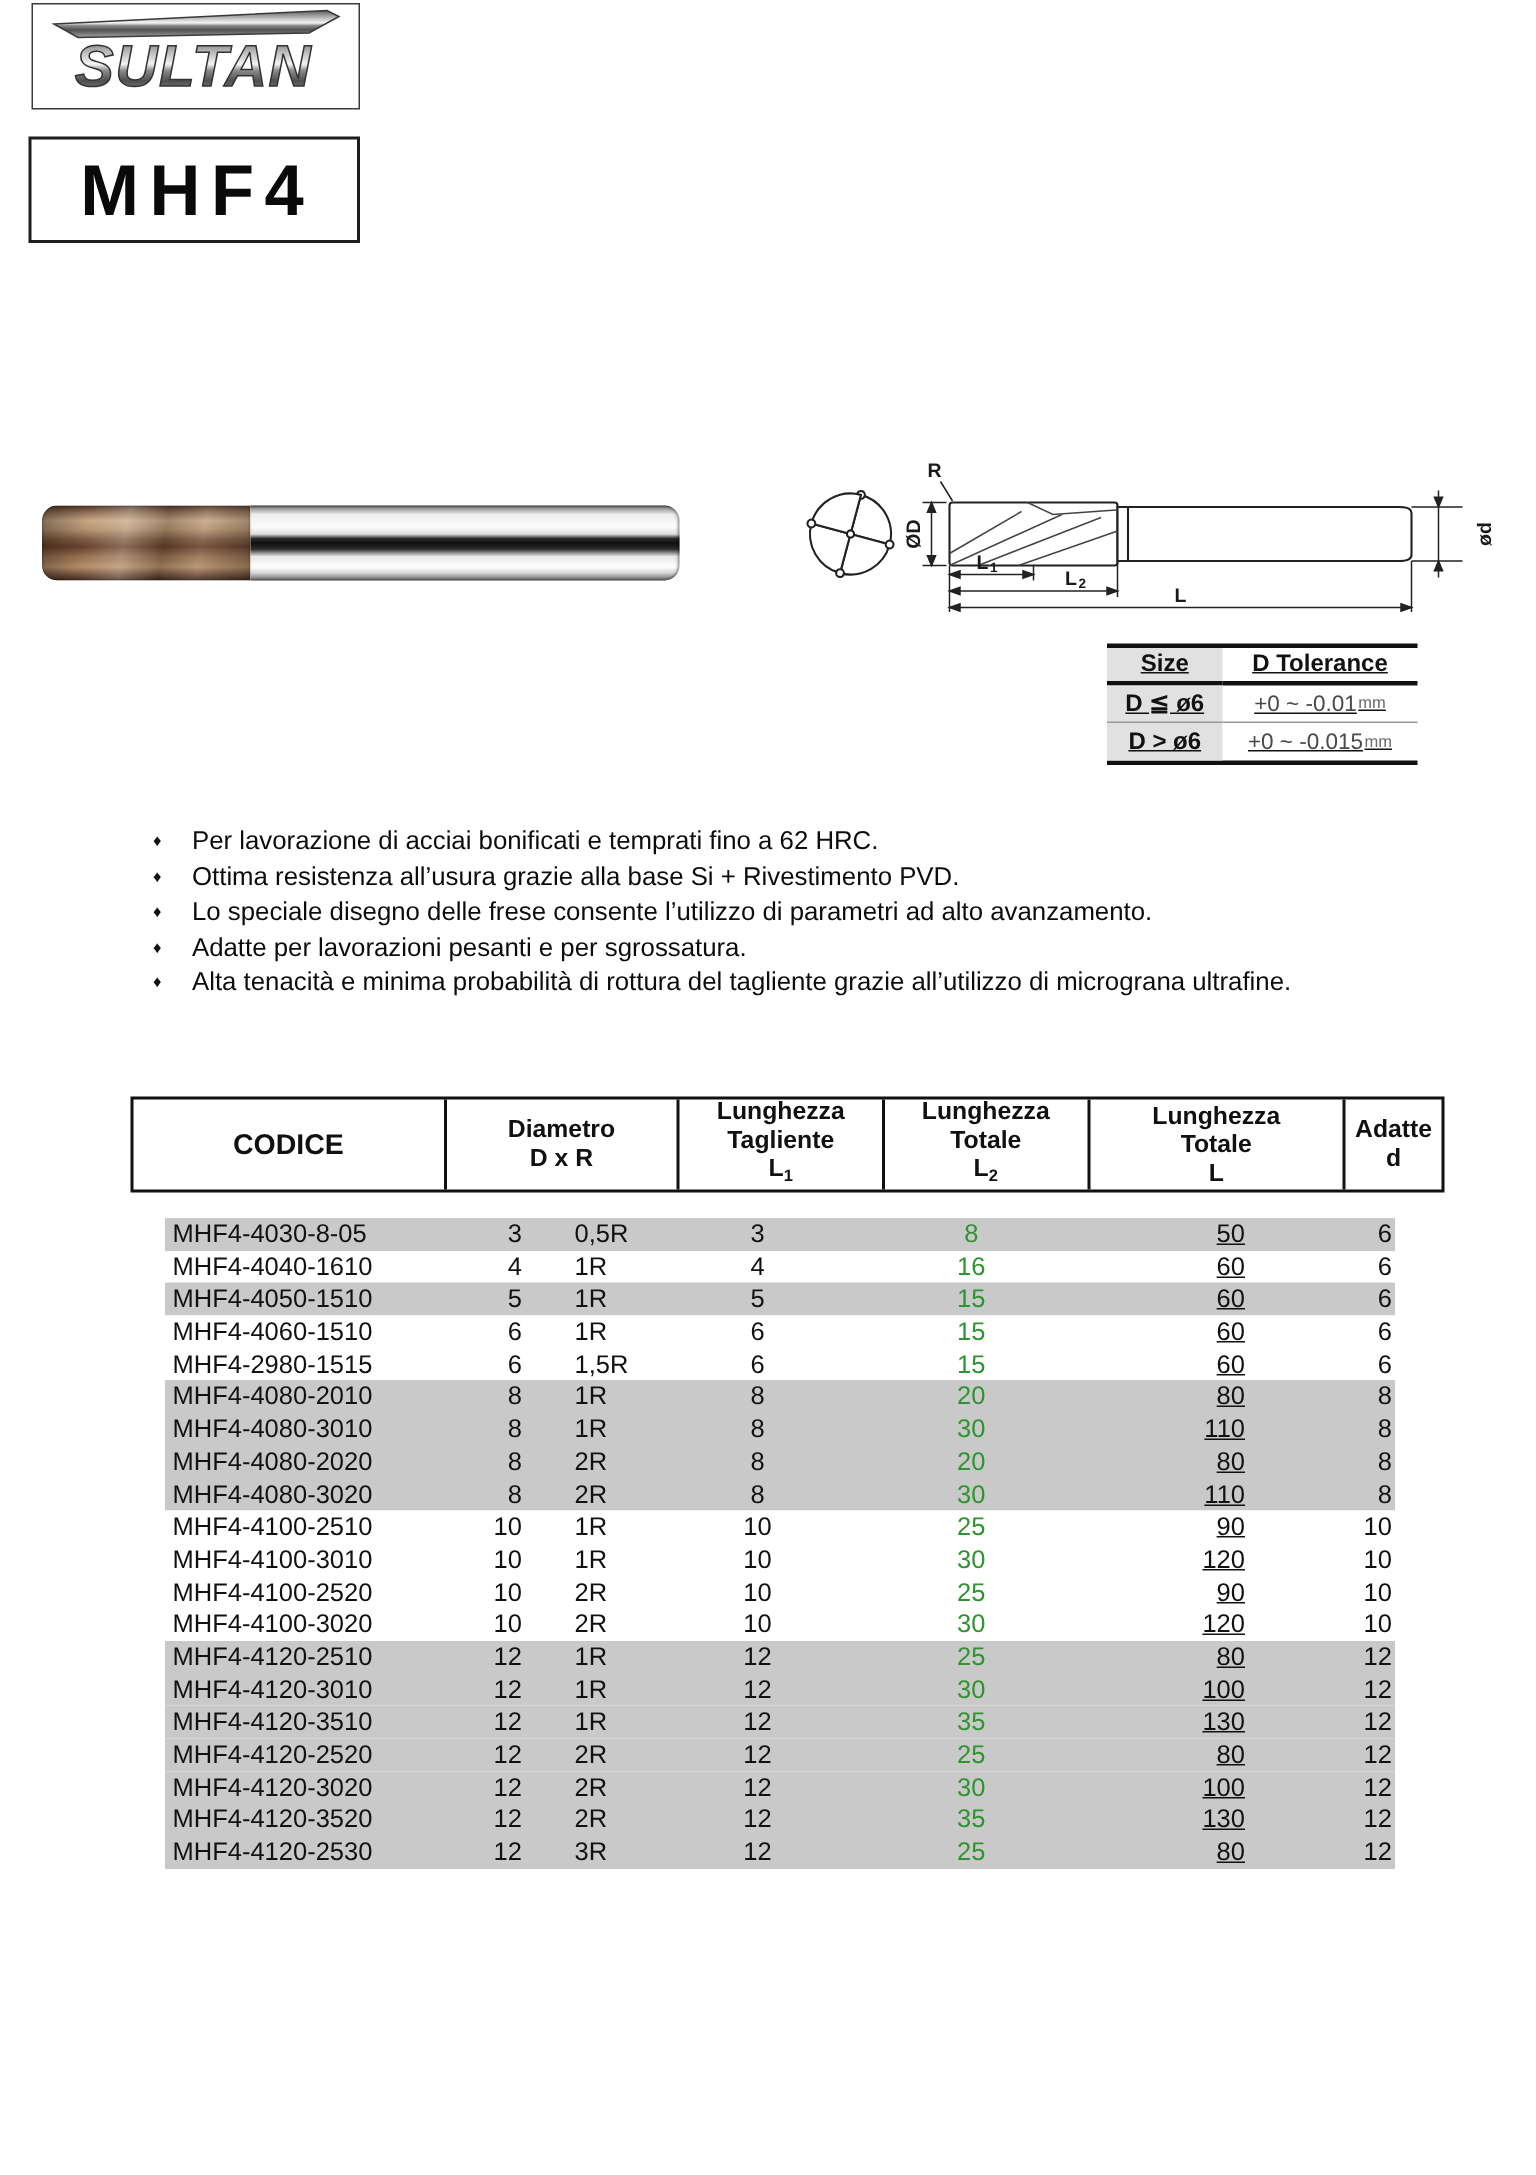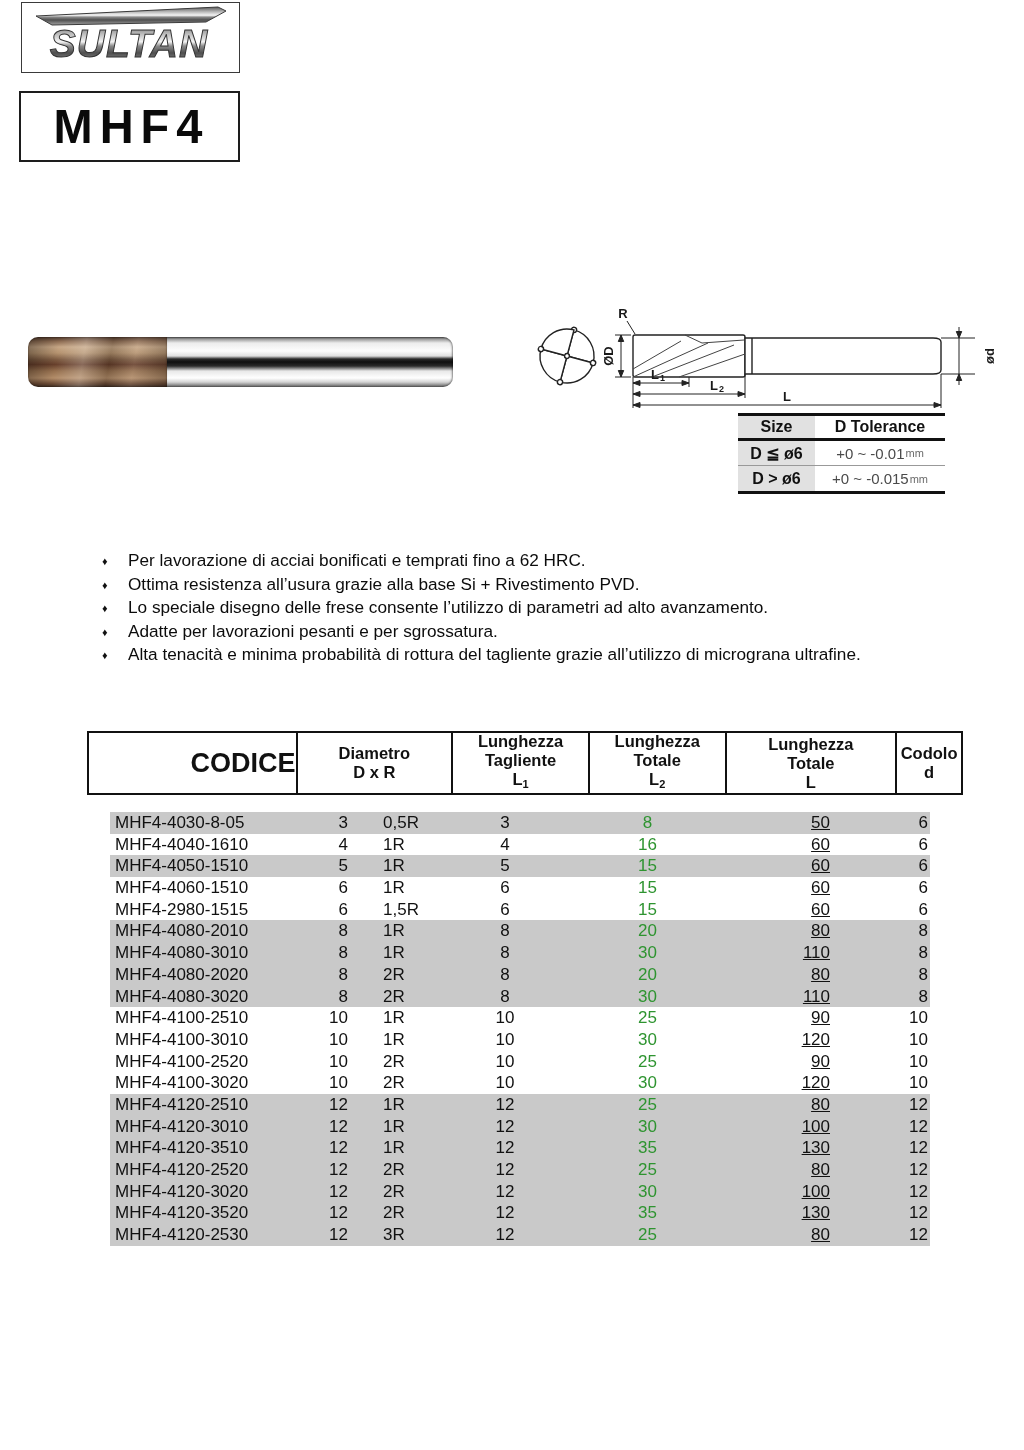--- a/index.html
+++ b/index.html
@@ -39,24 +39,25 @@
     background: linear-gradient(180deg,#4a4a4a 0%,#9a9a9a 4%,#ececec 12%,#fdfdfd 28%,#e0e0e0 38%,#2b2b2b 44%,#101010 50%,#2b2b2b 58%,#e8e8e8 68%,#ffffff 82%,#d5d5d5 90%,#8f8f8f 96%,#5a5a5a 100%);
     box-shadow: inset -1px 0 2px rgba(0,0,0,.45);
   }
 
   
   .diagram { position:absolute; left:535px; top:297px; width:489px; height:130px; }
   .diagram text { font-family:"Liberation Sans", sans-serif; font-weight:bold; fill:#1a1a1a; }
 
   
   .tol-table {
-    position:absolute; left:738px; top:413px; width:207px;
+    position:absolute; left:738px; top:429px; width:207px;
     border-top:3px solid #111; border-bottom:3px solid #111;
     display:grid; grid-template-columns:77px 130px;
     font-size:16px;
+    text-decoration:underline;
   }
   .tol-cell { display:flex; align-items:center; justify-content:center; height:25px; }
   .tol-head { font-weight:bold; border-bottom:3px solid #111; }
   .tol-size { background:#e1e1e1; font-weight:bold; }
   .tol-row1 { border-bottom:1px solid #999; }
   .tol-val { color:#4a4a4a; font-size:15px; }
   .tol-val .unit { font-size:11px; color:#6a6a6a; margin-left:1px; }
 
   
   .features { position:absolute; left:100px; top:549px; width:880px; list-style:none; }
@@ -71,21 +72,21 @@
   .ptable-head {
     position:absolute; left:87px; top:731px; width:876px; height:64px;
     border:2px solid #111; display:flex; background:#fff;
   }
   .ph-cell {
     display:flex; flex-direction:column; align-items:center; justify-content:center;
     font-weight:bold; font-size:16.5px; line-height:19px; text-align:center;
     border-left:2px solid #111; height:100%;
   }
   .ph-cell:first-child { border-left:none; }
-  .ph-codice { width:207px; font-size:27px;align-items:flex-end; }
+  .ph-codice { width:207px; font-size:19px; }
   .ph-diametro { width:156px; }
   .ph-tagliente { width:137px; }
   .ph-utile { width:137px; }
   .ph-totale { width:171px; }
   .ph-codolo { width:66px; }
   .sub { font-size:11px; vertical-align:-3px; }
 
   
   .prows { position:absolute; left:110px; top:812px; width:820px; }
   .prow { display:flex; height:21.7px; line-height:21.7px; font-size:17px; background:#fff; }
@@ -257,21 +258,21 @@
       <span>Lunghezza</span>
       <span>Totale</span>
       <span><span>L</span><span class="sub">2</span></span>
     </div>
     <div class="ph-cell ph-totale">
       <span>Lunghezza</span>
       <span>Totale</span>
       <span>L</span>
     </div>
     <div class="ph-cell ph-codolo">
-      <span>Codolo</span>
+      <span>Adatte</span>
       <span>d</span>
     </div>
   </div>
 
   <div class="prows">
       <div class="prow shaded">
       <span class="c-codice">MHF4-4030-8-05</span>
       <span class="c-d">3</span>
       <span class="c-r">0,5R</span>
       <span class="c-l1">3</span>

